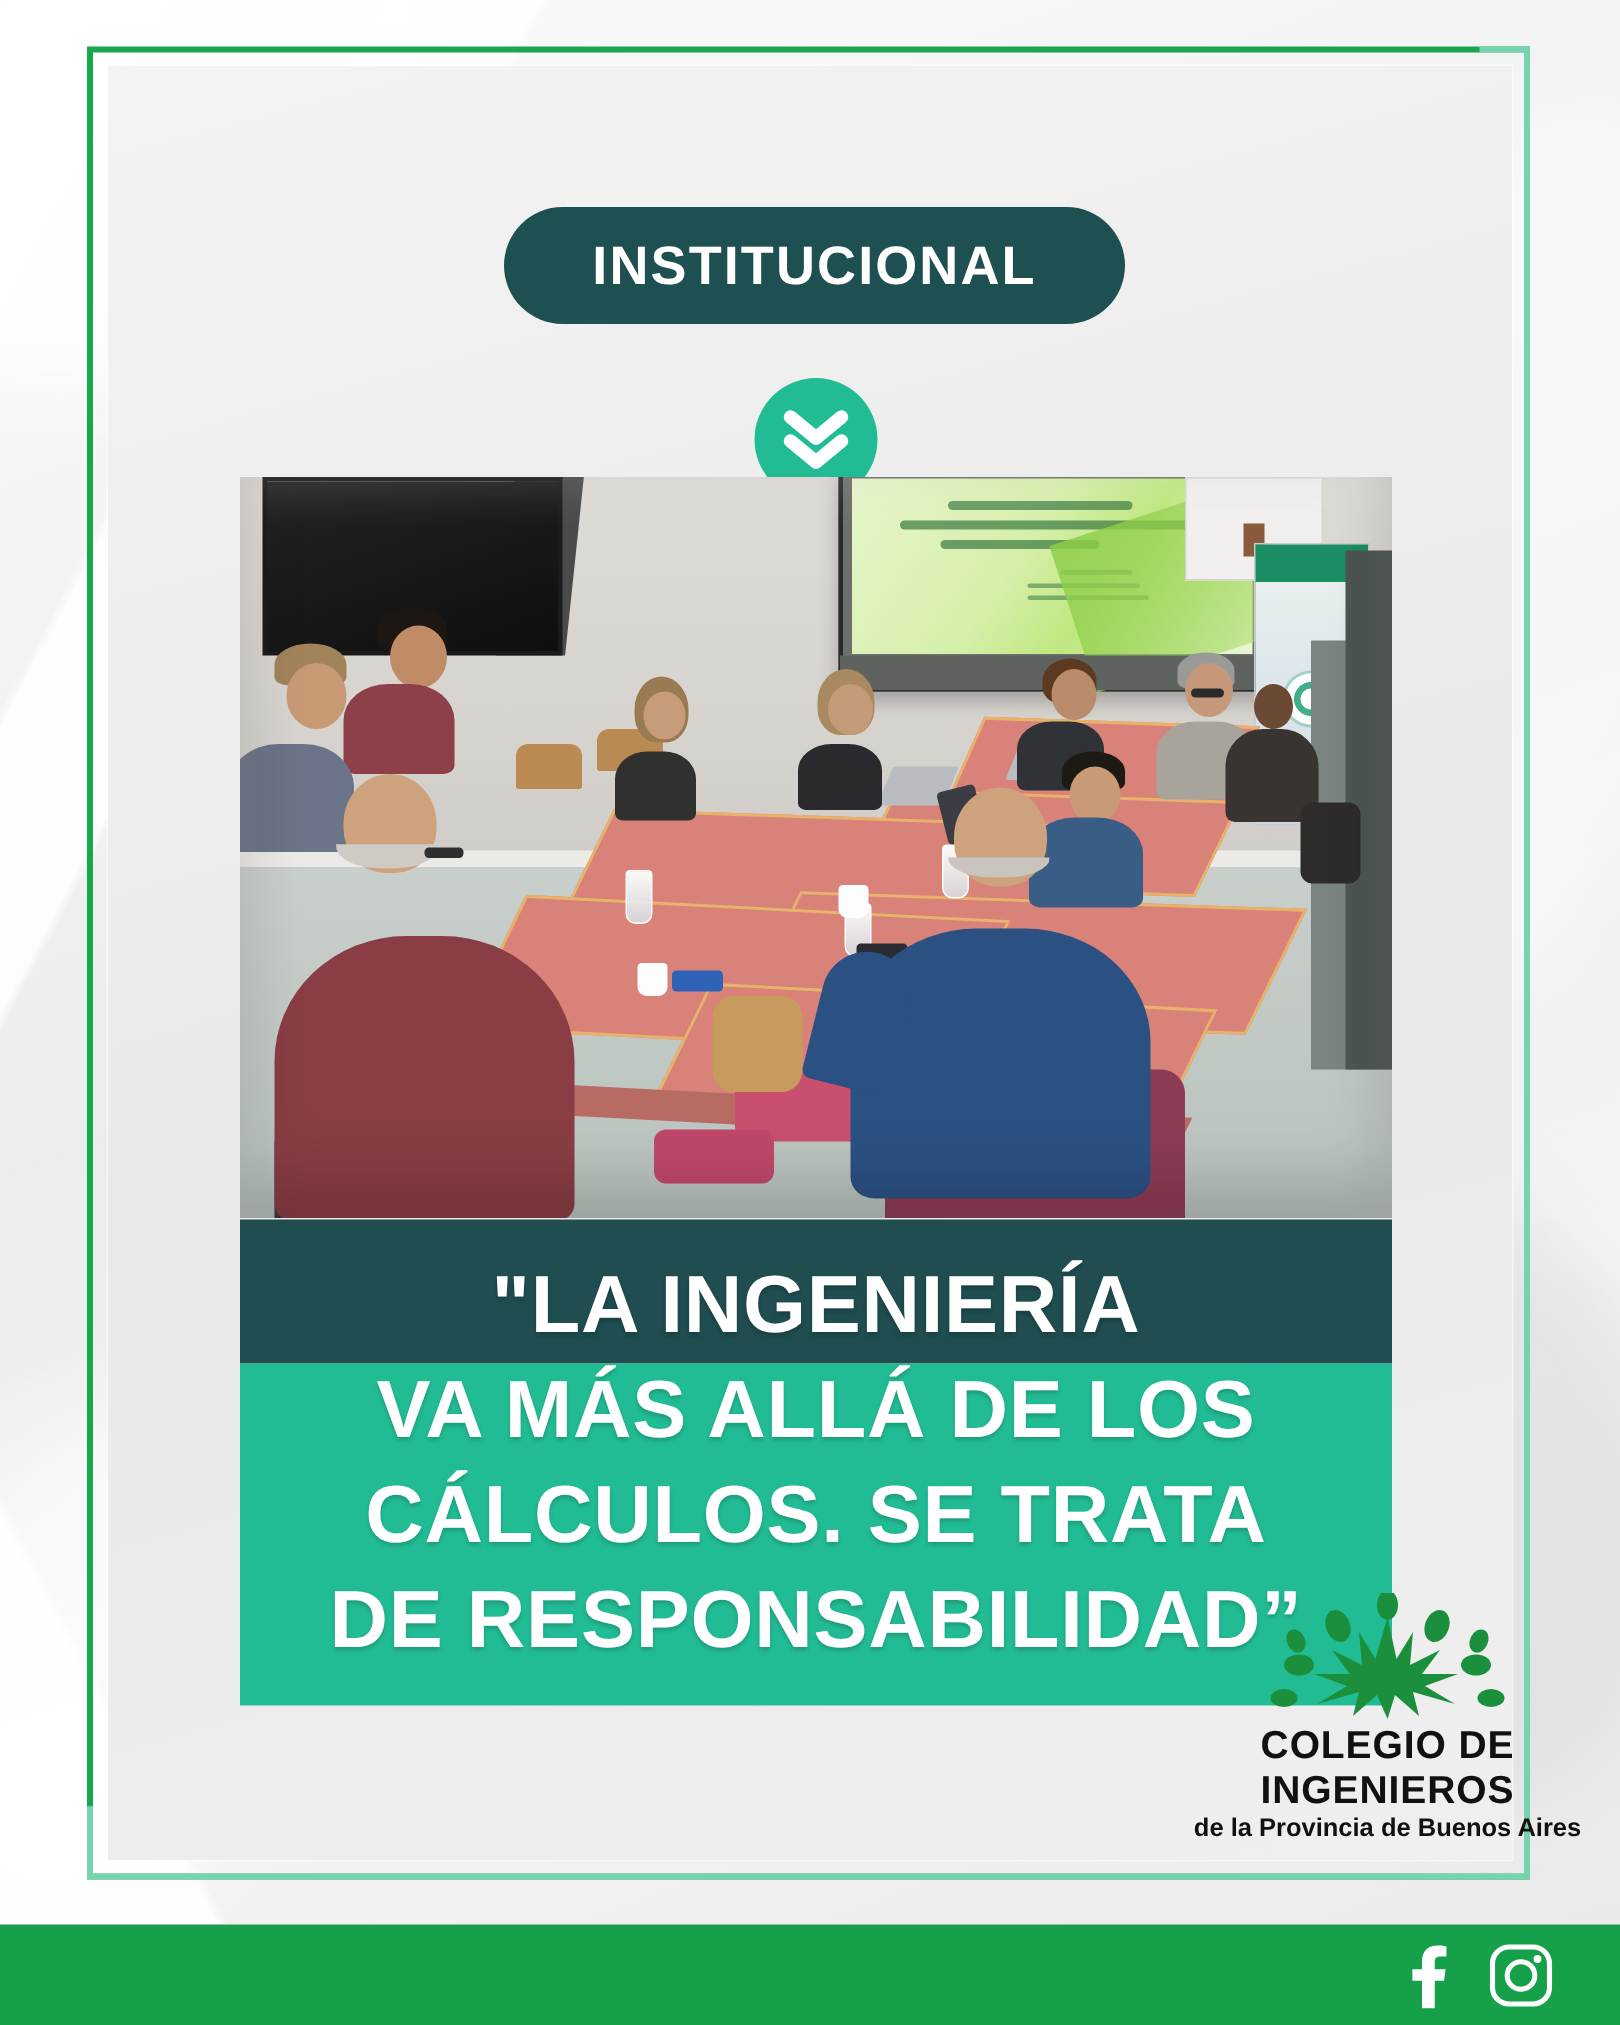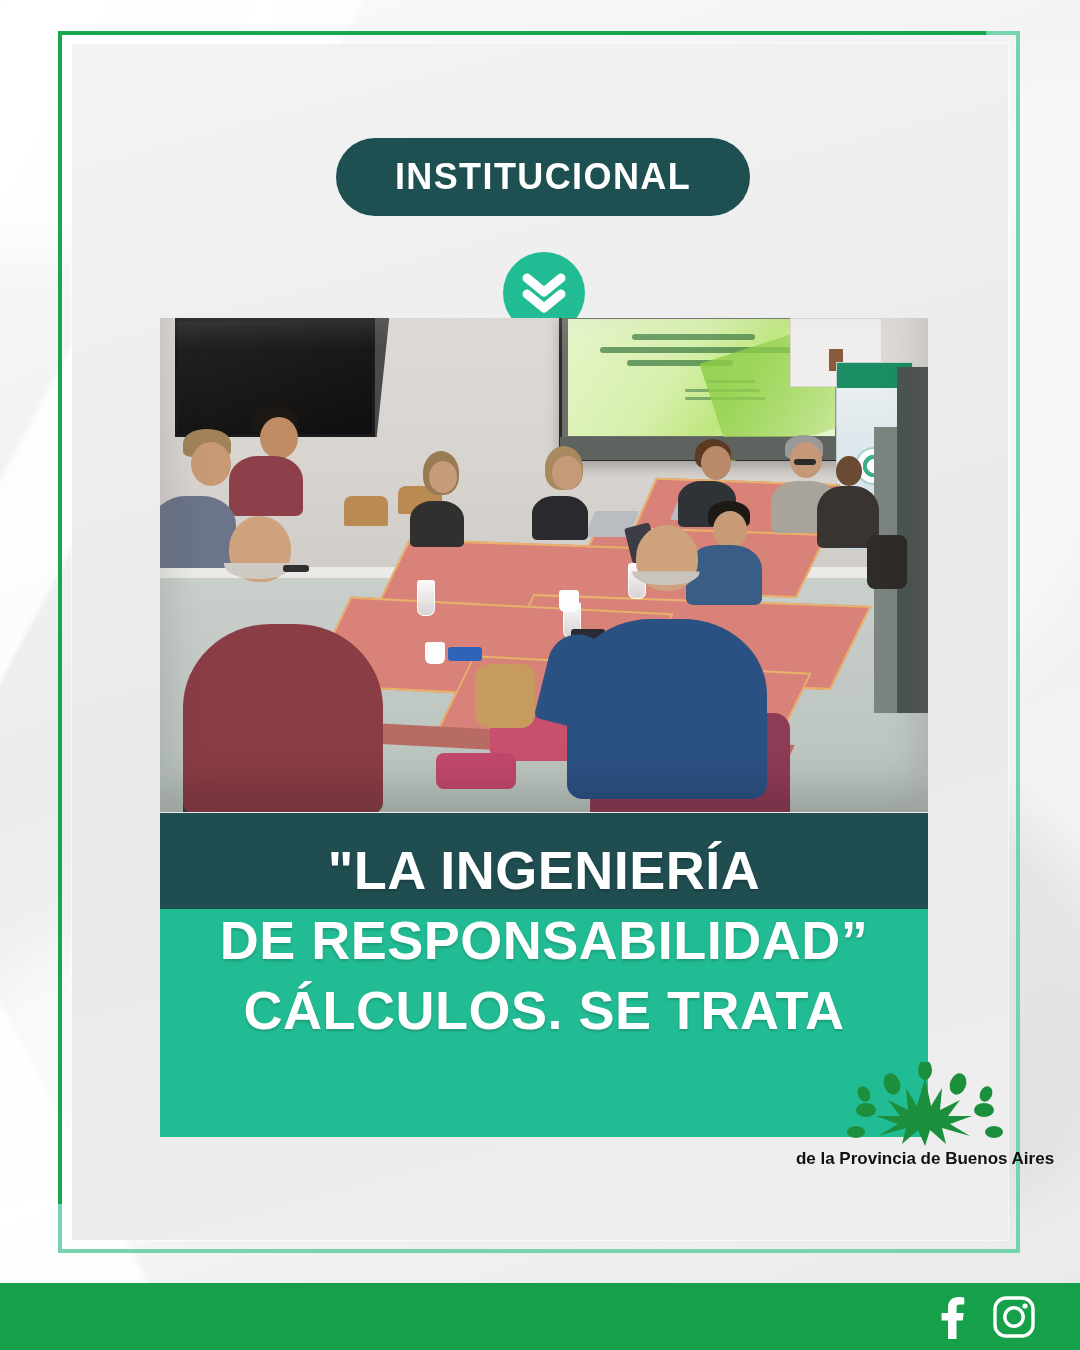--- a/index.html
+++ b/index.html
@@ -328,22 +328,23 @@
     <div class="ph body m3-body"></div>
     <div class="ph ch-pink2"></div>
 
     <div class="photo-shadow"></div>
   </div>
 
   <div class="q-dark"></div>
   <div class="q-mint"></div>
   <div class="q-text">
     <div class="q-line">"LA INGENIERÍA</div>
+    <div class="q-line">VA MÁS ALLÁ DE LOS</div>
+    <div class="q-line">CÁLCULOS. SE TRATA</div>
     <div class="q-line">DE RESPONSABILIDAD”</div>
-    <div class="q-line">CÁLCULOS. SE TRATA</div>
   </div>
 
   <div class="logo">
     <div class="logo-mark">
       <svg width="190" height="86" viewBox="0 0 190 86" aria-hidden="true">
         <g fill="#1b8f3c">
           <path d="M95 16 L101 44 L112 26 L110 48 L130 38 L118 54 L142 54 L120 62 L140 74 L112 66
                    L116 82 L100 68 L95 84 L88 68 L72 82 L76 66 L48 74 L68 62 L46 54 L70 54 L58 38
                    L78 48 L76 26 L87 44 Z"></path>
           <ellipse cx="95" cy="8" rx="7" ry="10"></ellipse>
@@ -351,20 +352,21 @@
           <ellipse cx="128" cy="22" rx="8" ry="11" transform="rotate(20 128 22)"></ellipse>
           <ellipse cx="36" cy="48" rx="10" ry="7"></ellipse>
           <ellipse cx="154" cy="48" rx="10" ry="7"></ellipse>
           <ellipse cx="26" cy="70" rx="9" ry="6"></ellipse>
           <ellipse cx="164" cy="70" rx="9" ry="6"></ellipse>
           <ellipse cx="156" cy="32" rx="6" ry="8" transform="rotate(25 156 32)"></ellipse>
           <ellipse cx="34" cy="32" rx="6" ry="8" transform="rotate(-25 34 32)"></ellipse>
         </g>
       </svg>
     </div>
+    <div class="logo-t1">COLEGIO DE INGENIEROS</div>
     <div class="logo-t2">de la Provincia de Buenos Aires</div>
   </div>
 
   <div class="footer">
     <div class="socials">
       <div class="soc">
         <svg width="38" height="44" viewBox="0 0 38 44" aria-hidden="true">
           <path d="M24.5 44V25.5h6.2l1-7.6h-7.2v-4.8c0-2.2.6-3.7 3.8-3.7h4V2.6C31.6 2.4 29.1 2 26.2 2
                    20.2 2 16 5.7 16 12.4v5.5h-6.4v7.6H16V44z" fill="#ffffff"></path>
         </svg>

